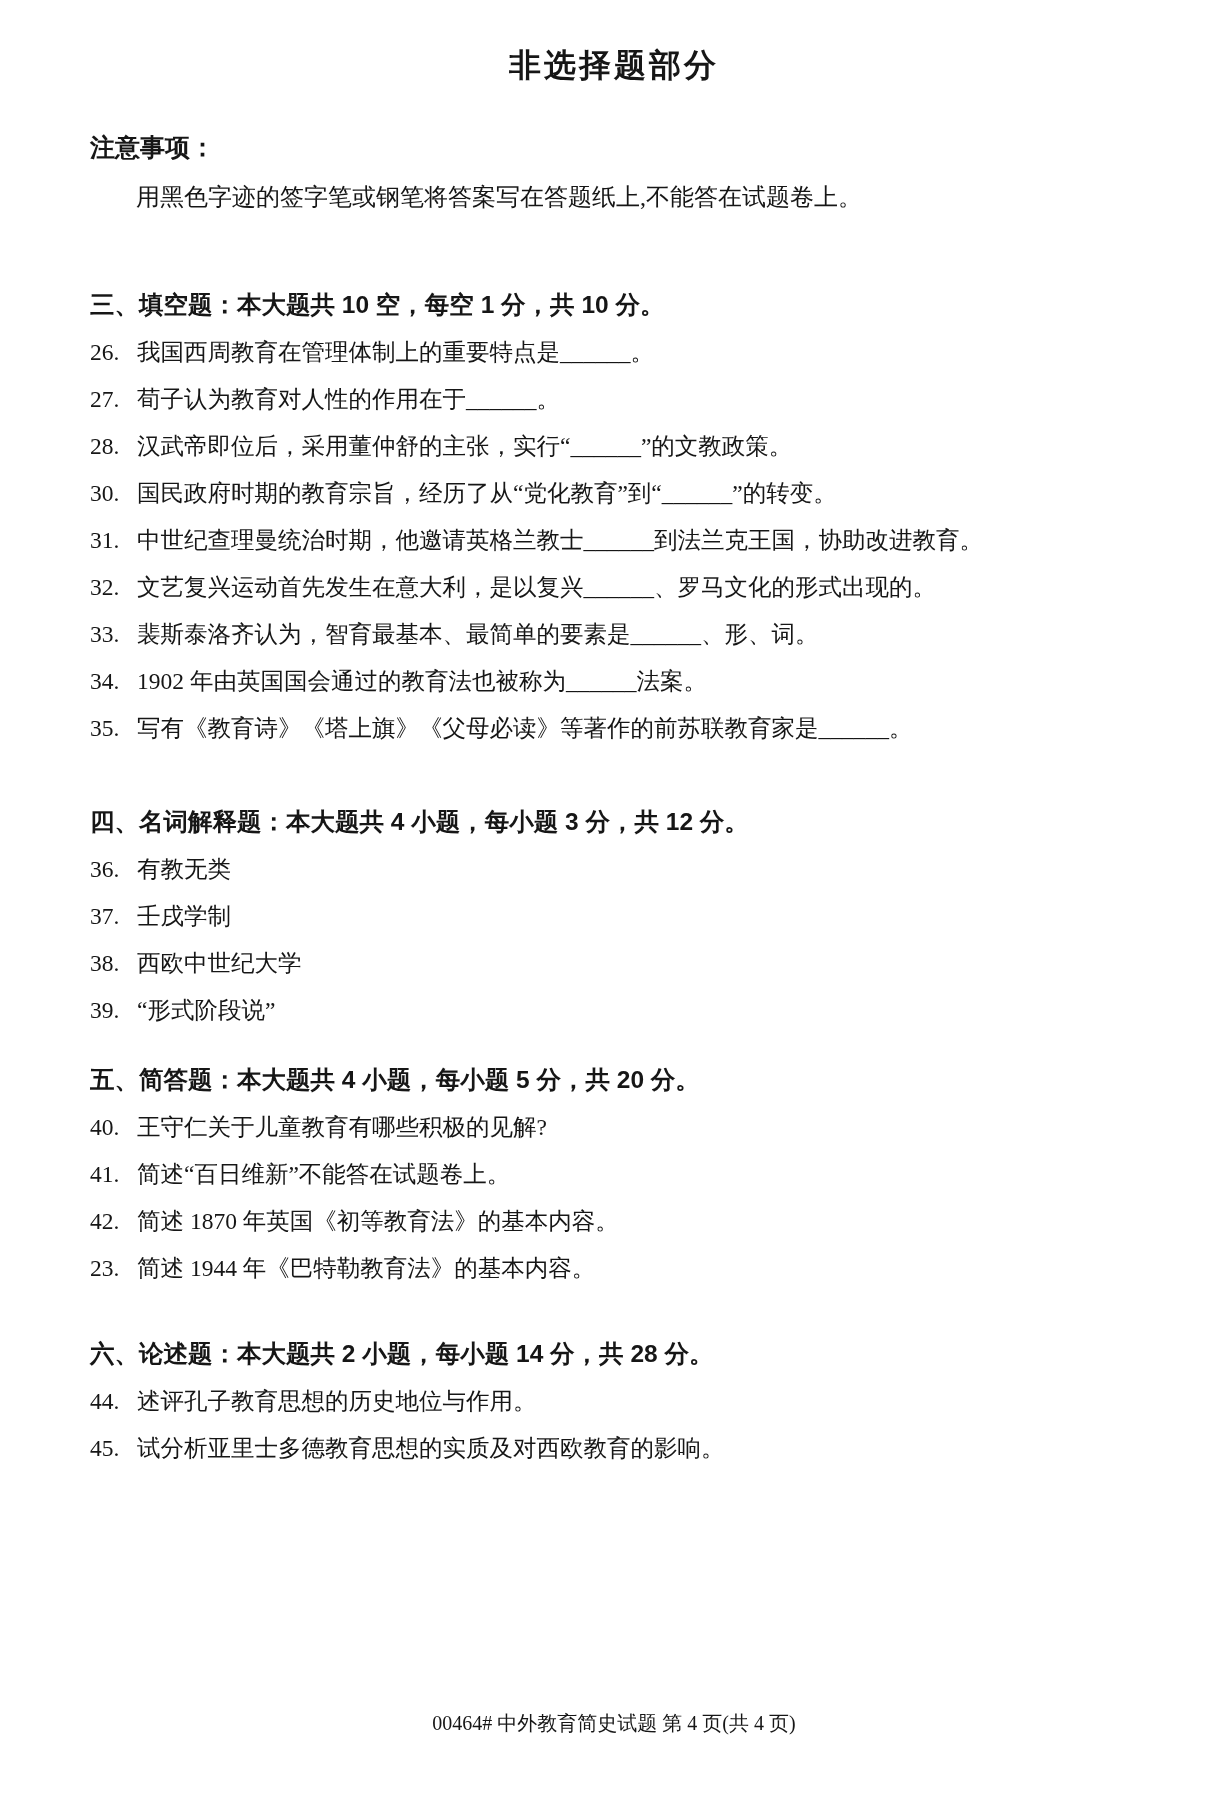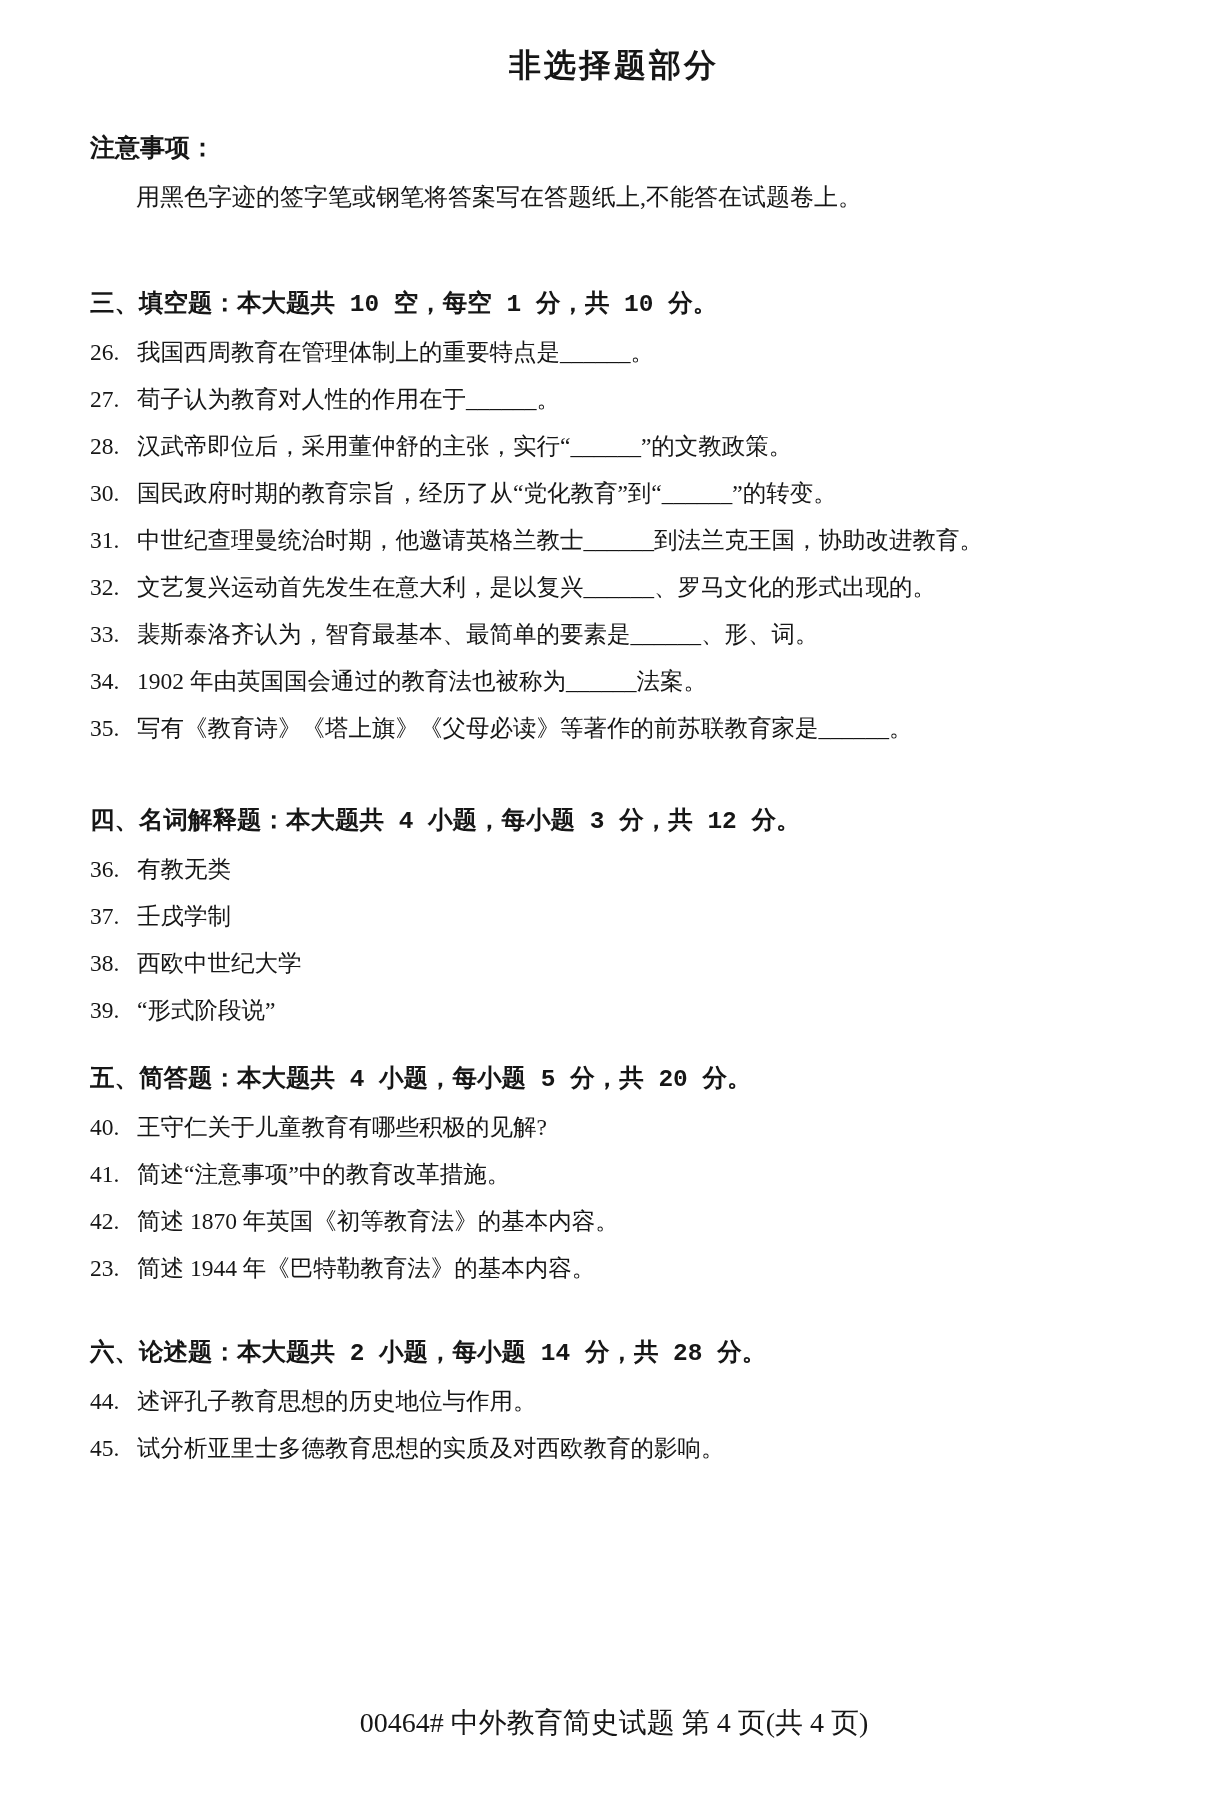--- a/index.html
+++ b/index.html
@@ -37,21 +37,21 @@
   }
   .notice-body {
     margin: 20px 60px 0 136px;
     font-size: 24px;
     line-height: 30px;
   }
   .sections {
     margin: 0 48px 0 90px;
   }
   .section-heading {
-    font-family: Liberation Mono, monospace;
+    font-family: Liberation Sans, sans-serif;
     font-weight: bold;
     font-size: 24.5px;
     line-height: 30px;
   }
   .sec-3 { margin-top: 78px; }
   .sec-4 { margin-top: 64px; }
   .sec-5 { margin-top: 40px; }
   .sec-6 { margin-top: 56px; }
   .q-item {
     display: flex;
@@ -67,21 +67,21 @@
   }
   .q-text {
     flex: 1;
   }
   .page-footer {
     position: absolute;
     top: 1708px;
     left: 0;
     width: 100%;
     text-align: center;
-    font-size: 28px;
+    font-size: 20px;
     line-height: 30px;
   }
 </style>
 </head>
 <body>
 
 <div class="page">
 
   <div class="doc-title">非选择题部分</div>
 
@@ -151,21 +151,21 @@
     </div>
 
     <div class="section sec-5">
       <div class="section-heading">五、简答题：本大题共 4 小题，每小题 5 分，共 20 分。</div>
       <div class="q-item">
         <span class="q-num">40.</span>
         <span class="q-text">王守仁关于儿童教育有哪些积极的见解?</span>
       </div>
       <div class="q-item">
         <span class="q-num">41.</span>
-        <span class="q-text">简述“注意事项”中的教育改革措施。</span>
+        <span class="q-text">简述“百日维新”不能答在试题卷上。</span>
       </div>
       <div class="q-item">
         <span class="q-num">42.</span>
         <span class="q-text">简述 1870 年英国《初等教育法》的基本内容。</span>
       </div>
       <div class="q-item">
         <span class="q-num">23.</span>
         <span class="q-text">简述 1944 年《巴特勒教育法》的基本内容。</span>
       </div>
     </div>

